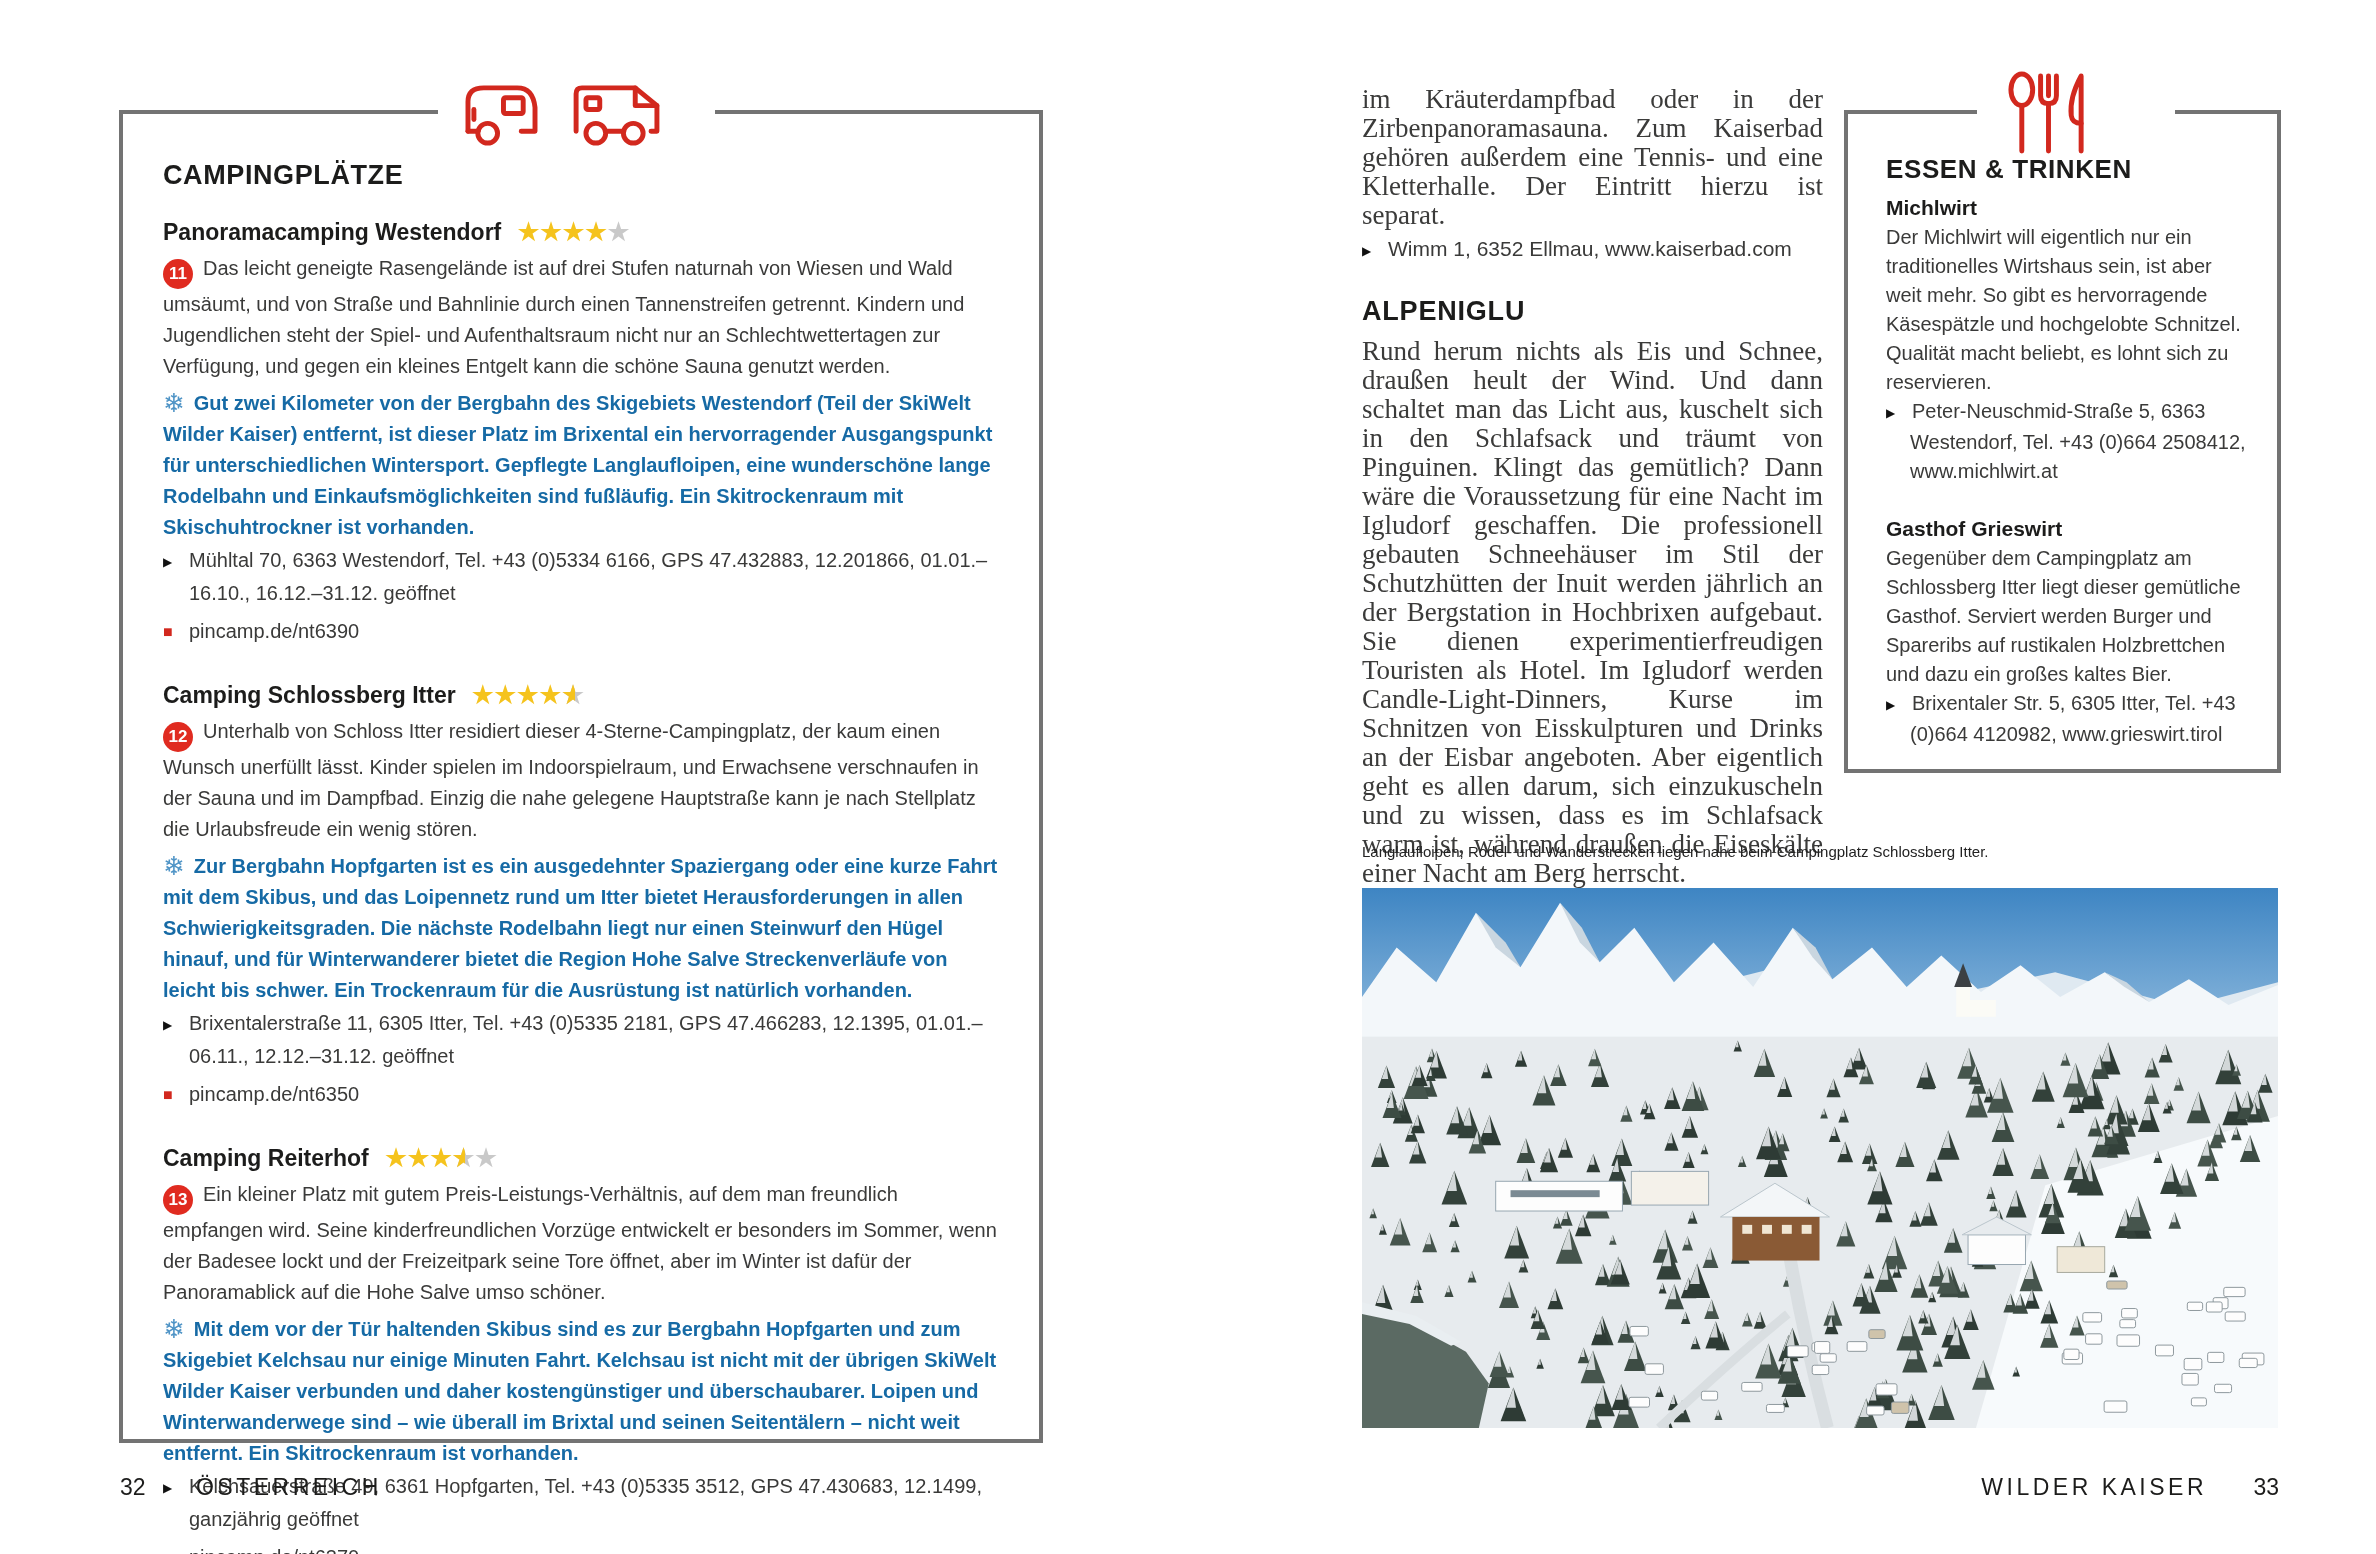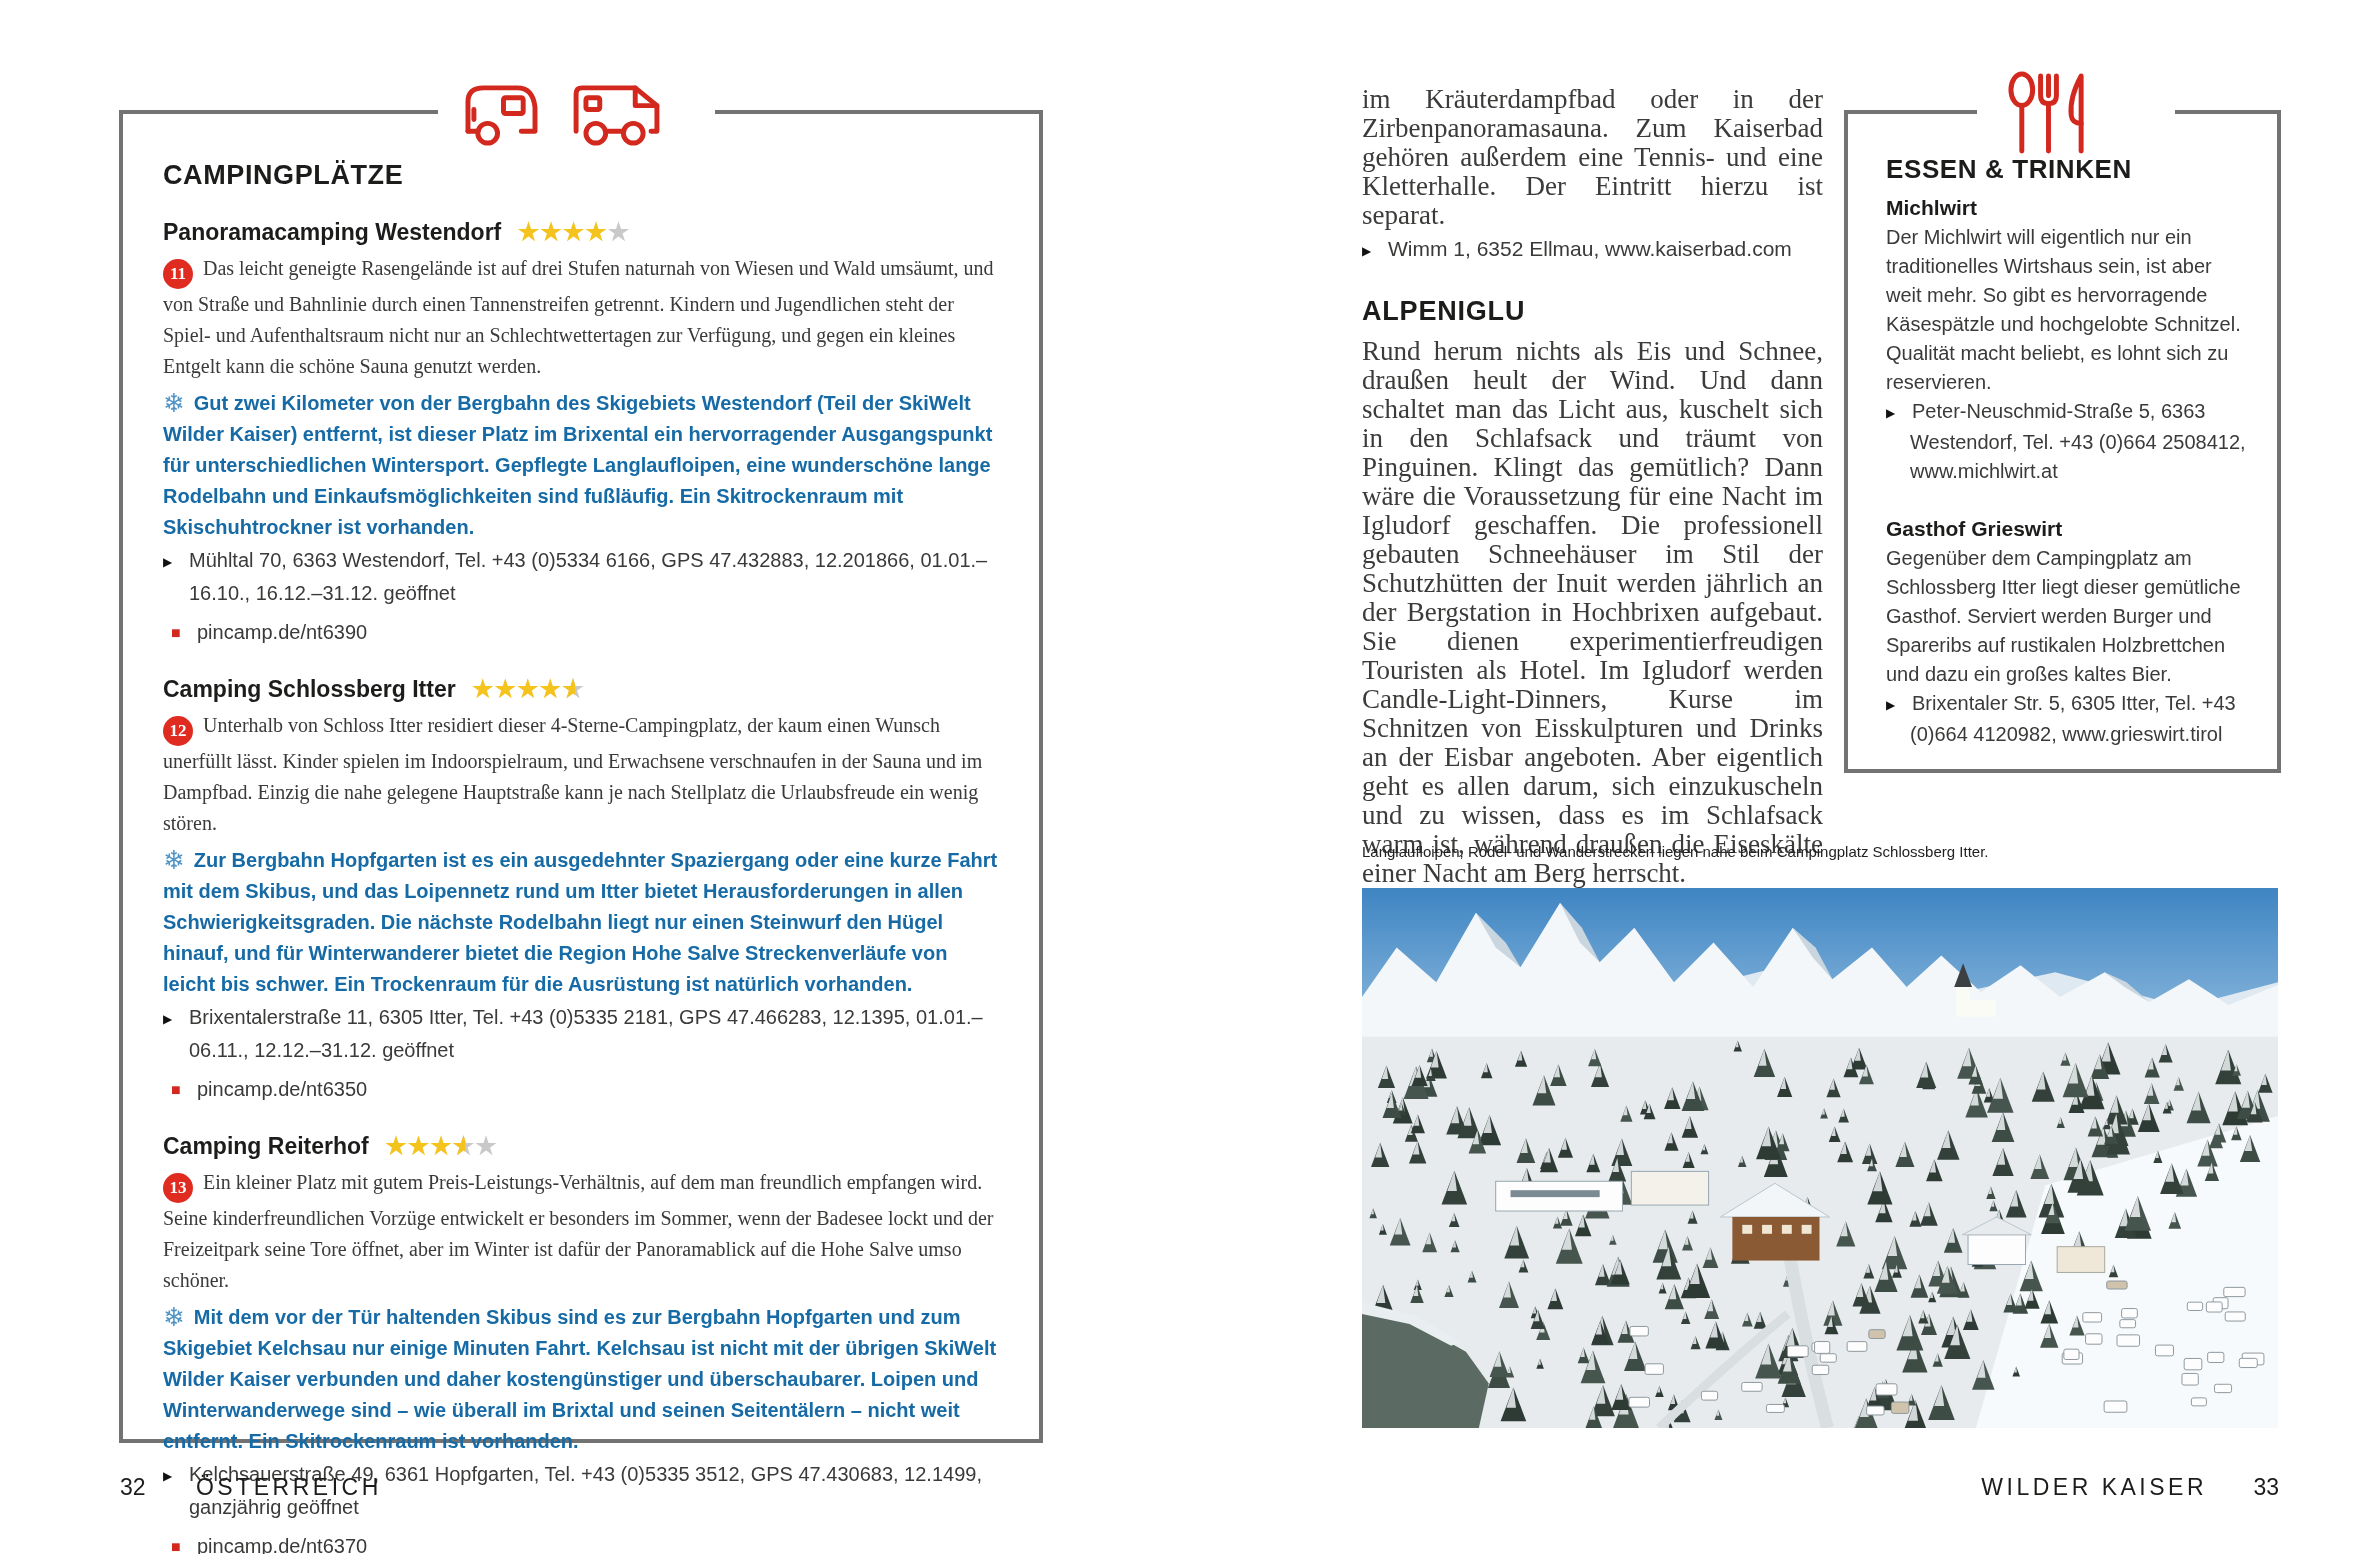--- a/index.html
+++ b/index.html
@@ -16,27 +16,27 @@
   .box-icon{position:absolute;}
 
   
   .section-title{font-size:27px;font-weight:800;letter-spacing:0.6px;color:#1c1c1b;margin:0 0 10px 0;}
   .entry{margin-top:26px;}
   .entry-head{font-size:23px;font-weight:700;color:#1c1c1b;line-height:30px;}
   .stars{margin-left:10px;white-space:nowrap;}
   .star{color:#c9c9c9;font-size:24px;letter-spacing:1px;display:inline-block;position:relative;}
   .star.full{color:#f5c31d;}
   .star .hf{position:absolute;left:0;top:0;width:55%;overflow:hidden;color:#f5c31d;}
-  .body-p{font-size:20px;line-height:31px;margin:6px 0 0 0;font-family:Liberation Serif, serif;}
+  .body-p{font-size:20px;line-height:31px;margin:6px 0 0 0;}
   .winter-p{font-size:20px;line-height:31px;margin:6px 0 0 0;font-weight:700;color:#166aa5;}
   .snowflake{color:#4f94c6;font-size:26px;font-weight:400;margin-right:9px;vertical-align:-2px;}
   .addr{font-size:20px;line-height:31px;margin:2px 0 0 0;padding-left:26px;text-indent:-26px;}
   .marker{display:inline-block;width:26px;text-indent:0;font-size:12px;color:#111;
           vertical-align:1px;}
-  .linkline{font-size:20px;line-height:31px;margin:8px;padding-left:26px;text-indent:-26px;}
+  .linkline{font-size:20px;line-height:45px;margin:0;padding-left:26px;text-indent:-26px;}
   .sq{display:inline-block;width:26px;text-indent:0;font-size:16px;color:#d2281e;vertical-align:1px;}
   .badge{display:inline-block;width:30px;height:30px;border-radius:50%;background:#e02b20;color:#fff;
          font-size:17px;font-weight:700;text-align:center;line-height:30px;margin-right:10px;
          vertical-align:-4px;}
 
   
   #mid-col{position:absolute;left:1362px;top:85px;width:461px;}
   .serif-p{font-family:"Liberation Serif",serif;font-size:27px;line-height:29px;
            text-align:justify;margin:0;color:#3b3b3a;}
   .mid-addr{font-size:21px;line-height:30px;margin:4px 0 0 0;padding-left:24px;text-indent:-24px;}

